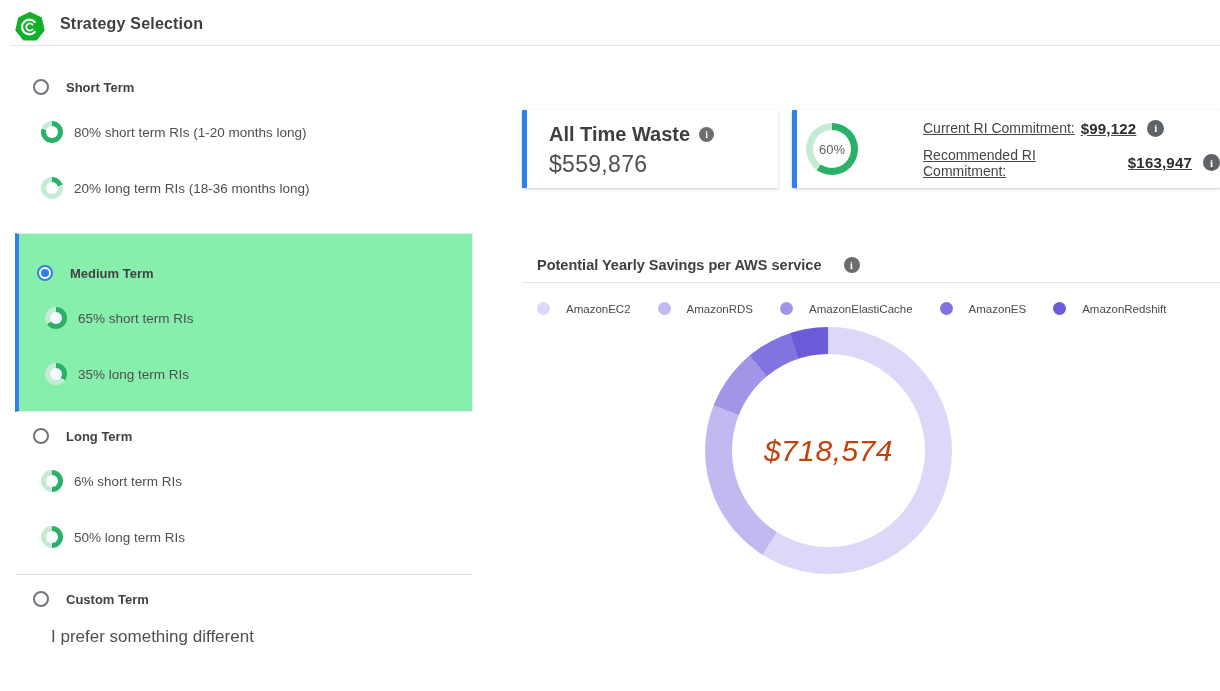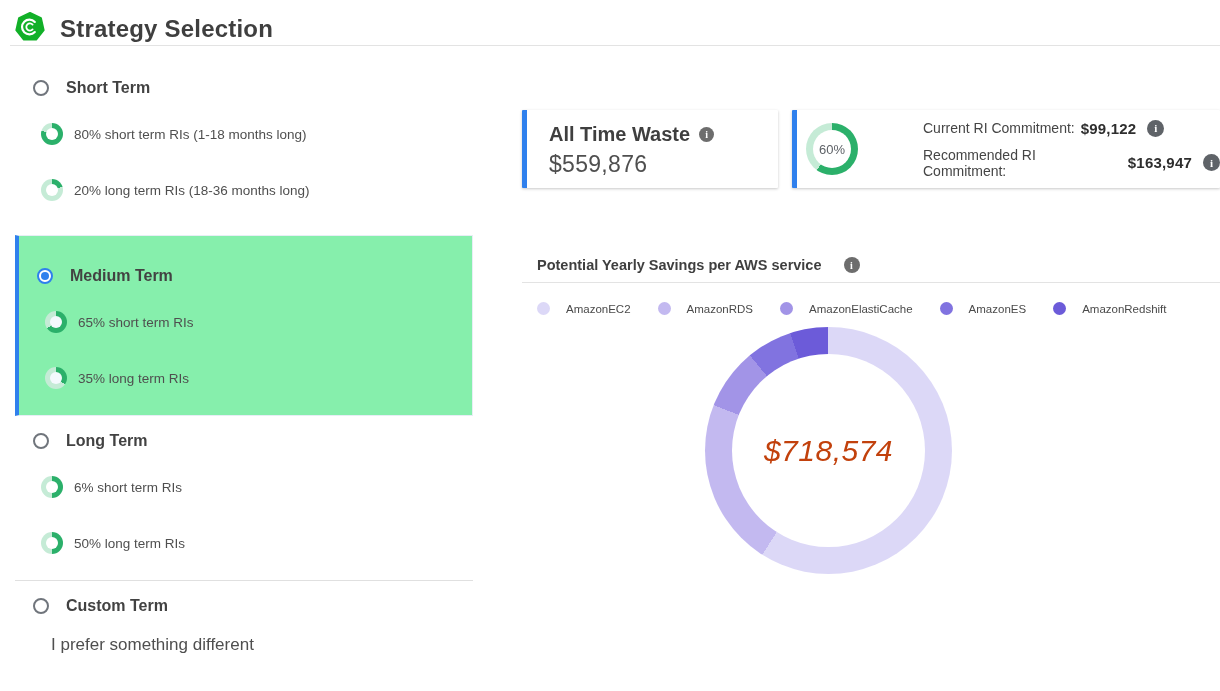--- a/index.html
+++ b/index.html
@@ -8,39 +8,39 @@
     width:1220px; height:691px; position:relative; overflow:hidden;
     background:#ffffff; color:#4a4a4a;
     font-family:"Liberation Sans", sans-serif;
   }
 
   
   .app-header { position:absolute; left:0; top:0; width:1220px; height:45px; }
   .logo { position:absolute; left:15px; top:12px; width:30px; height:30px; }
   .page-title {
     position:absolute; left:60px; top:15px;
-    font-size:24px; font-weight:bold; color:#3f3f3f; letter-spacing:.2px;
+    font-size:16px; font-weight:bold; color:#3f3f3f; letter-spacing:.2px;
   }
   .header-divider { position:absolute; left:10px; right:0; top:45px; border-top:1px solid #e3e3e3; }
 
   
   #strategies { position:absolute; left:15px; top:63px; width:458px; }
   .strategy { padding-top:16px; padding-bottom:24px; }
   .strategy.selected {
     background:#86efac; border:1px solid #e7eef5; border-left:4px solid #2f80ed;
     margin-top:10px; padding-top:31px; padding-bottom:26px;
   }
   .s-header { display:flex; align-items:center; gap:17px; padding-left:18px; cursor:pointer; }
   .radio {
     width:16px; height:16px; border-radius:50%; border:2px solid #70757c;
     background:#fff; position:relative; flex:none;
   }
   .radio.checked { border-color:#2f80ed; }
   .radio.checked::after { content:''; position:absolute; inset:2px; border-radius:50%; background:#2f80ed; }
-  .s-label { font-size:16px; font-weight:bold; color:#424242; }
+  .s-label { font-size:13px; font-weight:bold; color:#424242; }
   .s-item { display:flex; align-items:center; gap:11px; padding-left:26px; margin-top:26px; }
   .s-item + .s-item { margin-top:34px; }
   .mini-donut { width:22px; height:22px; border-radius:50%; position:relative; flex:none; }
   .mini-donut::after { content:''; position:absolute; inset:5px; border-radius:50%; background:#fff; }
   .strategy.selected .mini-donut::after { background:#f4f9fd; }
   .item-label { font-size:13.5px; color:#4f4f4f; }
   .s-note { padding-left:36px; margin-top:20px; font-size:17px; color:#4f4f4f; }
   .list-divider { border-top:1px solid #e0e0e0; margin-top:2px; }
 
   
@@ -54,21 +54,21 @@
   .card-label-row { display:flex; align-items:center; gap:9px; }
   .card-label { font-size:20px; font-weight:bold; color:#3f3f3f; }
   .card-value { margin-top:5px; font-size:23px; color:#4f4f4f; letter-spacing:.3px; }
   .card-commit { flex:1; display:flex; align-items:center; padding-left:9px; }
   .progress-ring { width:52px; height:52px; border-radius:50%; position:relative; flex:none; }
   .progress-ring::after { content:''; position:absolute; inset:7px; border-radius:50%; background:#fff; }
   .progress-ring .pct {
     position:absolute; inset:0; display:flex; align-items:center; justify-content:center;
     font-size:13px; color:#5f6368; z-index:1;
   }
-  .commit-lines { margin-left:65px; display:flex; flex-direction:column; gap:10px; }
+  .commit-lines { margin-left:65px; display:flex; flex-direction:column; gap:10px;text-decoration:underline; }
   .commit-row { display:flex; align-items:center; }
   .commit-label { font-size:14px; color:#454545; }
   .commit-value { font-size:15px; font-weight:bold; color:#2e2e2e; margin-left:6px; letter-spacing:.2px; }
   .commit-row .info-icon { margin-left:11px; }
 
   .info-icon {
     display:inline-flex; width:15px; height:15px; border-radius:50%;
     background:#6d6d6d; color:#fff; align-items:center; justify-content:center;
     font-size:10px; font-weight:bold; font-family:"Liberation Serif", serif;
     flex:none; cursor:pointer;
@@ -108,21 +108,21 @@
 </div>
 
 <div id="strategies">
     <div class="strategy">
       <div class="s-header">
         <span class="radio"></span>
         <span class="s-label">Short Term</span>
       </div>
       <div class="s-item">
         <span class="mini-donut" style="background: conic-gradient(rgb(43, 176, 106) 0deg, rgb(43, 176, 106) 288deg, rgb(197, 235, 214) 288deg, rgb(197, 235, 214) 360deg);"></span>
-        <span class="item-label">80% short term RIs (1-18 months long)</span>
+        <span class="item-label">80% short term RIs (1-20 months long)</span>
       </div>
       <div class="s-item">
         <span class="mini-donut" style="background: conic-gradient(rgb(43, 176, 106) 0deg, rgb(43, 176, 106) 72deg, rgb(197, 235, 214) 72deg, rgb(197, 235, 214) 360deg);"></span>
         <span class="item-label">20% long term RIs (18-36 months long)</span>
       </div>
     </div>
     <div class="strategy selected">
       <div class="s-header">
         <span class="radio checked"></span>
         <span class="s-label">Medium Term</span>

